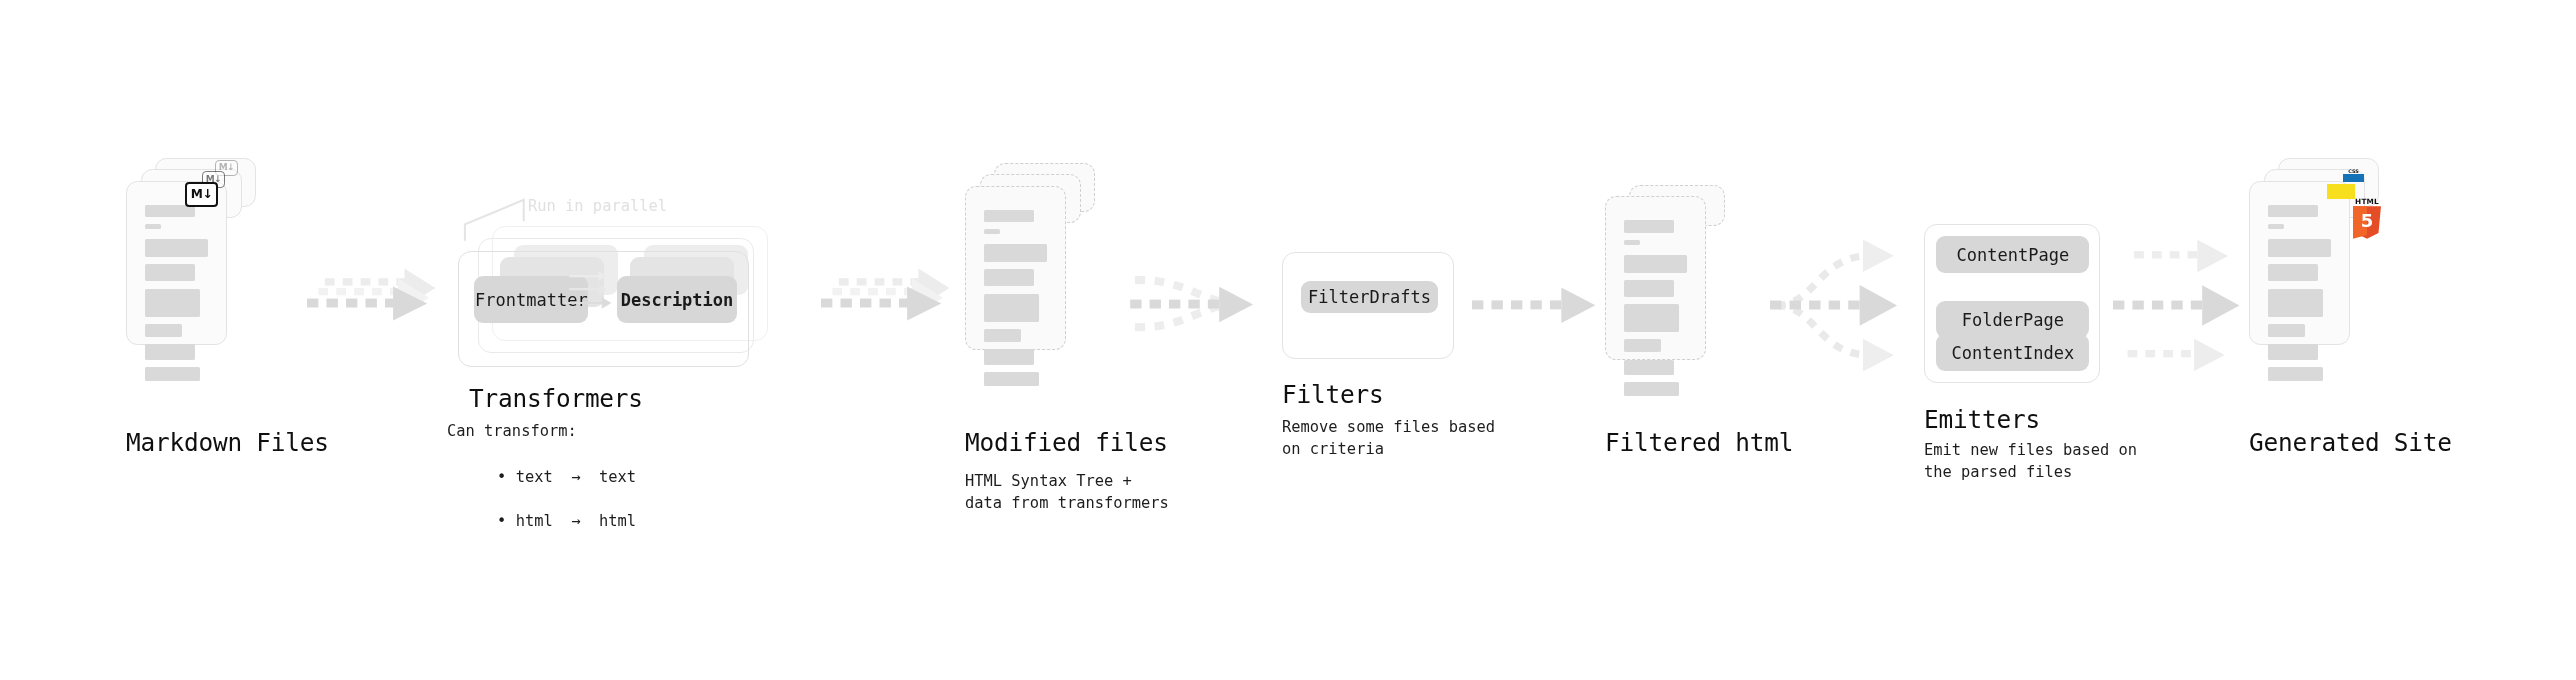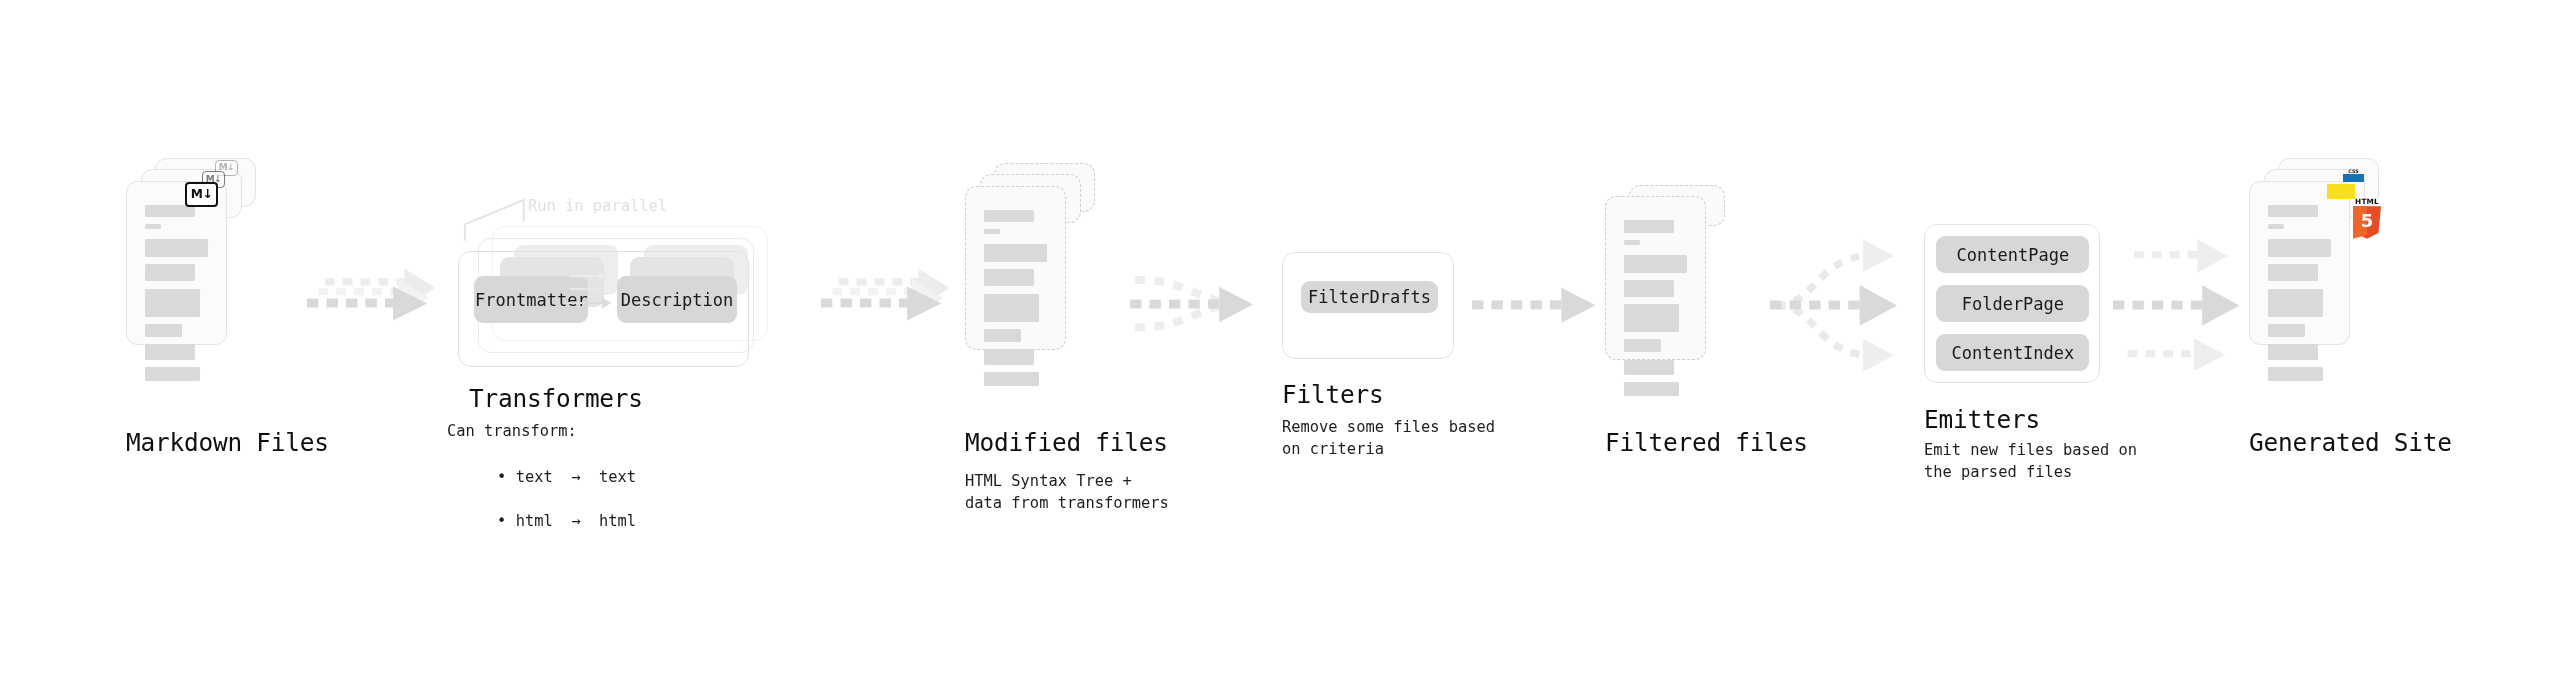--- a/index.html
+++ b/index.html
@@ -193,21 +193,21 @@
     <div class="chip" style="left:151px;top:18px;width:104px;height:50px;background:#ededed;color:transparent;"></div>
   </div>
 
   <div class="groupbox" style="left:478px;top:238px;width:276px;height:115px;border-color:#eaeaea;">
     <div class="chip" style="left:21px;top:18px;width:104px;height:50px;background:#e4e4e4;color:transparent;"></div>
     <div class="chip" style="left:151px;top:18px;width:104px;height:50px;background:#e4e4e4;color:transparent;"></div>
   </div>
 
   <div class="groupbox" style="left:458px;top:251px;width:291px;height:116px;border-color:#e0e0e0;">
     <div class="chip" style="left:15.4px;top:24.4px;width:114px;height:47px;">Frontmatter</div>
-    <div class="chip" style="left:158px;top:24.4px;width:120px;height:47px;">Description</div>
+    <div class="chip" style="left:158px;top:24.4px;width:120px;height:47px;font-weight:bold;">Description</div>
   </div>
 
   <svg class="node" style="left:569px;top:268px;" width="106" height="65" viewBox="0 0 130 80">
     <g stroke="#ebebeb" stroke-width="2.5" fill="none">
       <line x1="0" y1="10" x2="44" y2="10"></line>
       <polyline points="36,4 46,10 36,16" fill="#ebebeb" stroke="none"></polyline>
     </g>
     <g stroke="#e7e7e7" stroke-width="2.5" fill="none">
       <line x1="0" y1="26" x2="44" y2="26"></line>
       <polyline points="36,20 46,26 36,32" fill="#e7e7e7" stroke="none"></polyline>
@@ -315,21 +315,21 @@
         <div class="ln" style="width:16.3px;height:4.9px;margin-bottom:9.8px;"></div>
         <div class="ln" style="width:100%;height:18px;"></div>
         <div class="ln" style="width:50px;height:17px;"></div>
         <div class="ln" style="width:88%;height:28px;"></div>
         <div class="ln" style="width:37px;height:13px;"></div>
         <div class="ln" style="width:50px;height:15.4px;"></div>
         <div class="ln" style="width:88%;height:14px;"></div>
       </div>
     </div>
   </div>
-  <div class="title" style="left:1605px;top:428px;">Filtered files</div>
+  <div class="title" style="left:1605px;top:428px;">Filtered html</div>
 
   <svg class="node" style="left:1770px;top:228px;" width="163" height="163" viewBox="0 0 200 200">
     <g stroke="#e9e9e9" stroke-width="9" fill="none" stroke-dasharray="11 11" stroke-linecap="butt">
       <path d="M 8 95 C 56 94, 58 38, 118 34"></path>
       <path d="M 8 95 C 56 96, 58 152, 118 156"></path>
     </g>
     <g fill="#eeeeee">
       <polygon points="114,14 152,34 114,54"></polygon>
       <polygon points="114,136 152,156 114,176"></polygon>
     </g>
@@ -338,21 +338,21 @@
         <rect x="24" y="89" width="14" height="11"></rect>
       <rect x="48" y="89" width="14" height="11"></rect>
         <rect x="72" y="89" width="14" height="11"></rect>
       <rect x="96" y="89" width="14" height="11"></rect>
       <polygon points="110,70 156,95 110,120"></polygon>
     </g>
   </svg>
 
   <div class="groupbox" style="left:1924px;top:224px;width:176px;height:159px;">
     <div class="chip" style="left:11.4px;top:11.4px;width:153px;height:37px;">ContentPage</div>
-    <div class="chip" style="left:11.4px;top:60px;width:153px;height:37px;">FolderPage</div>
+    <div class="chip" style="left:11.4px;top:76px;width:153px;height:37px;">FolderPage</div>
     <div class="chip" style="left:11.4px;top:109px;width:153px;height:37px;">ContentIndex</div>
   </div>
   <div class="title" style="left:1924px;top:405px;">Emitters</div>
   <div class="sub" style="left:1924px;top:439px;">Emit new files based on
 the parsed files</div>
 
   <svg class="node" style="left:2113px;top:228px;" width="154" height="163" viewBox="0 0 190 200">
     <g fill="#ededed">
       <rect x="26" y="28" width="12" height="9"></rect>
         <rect x="48" y="28" width="12" height="9"></rect>

